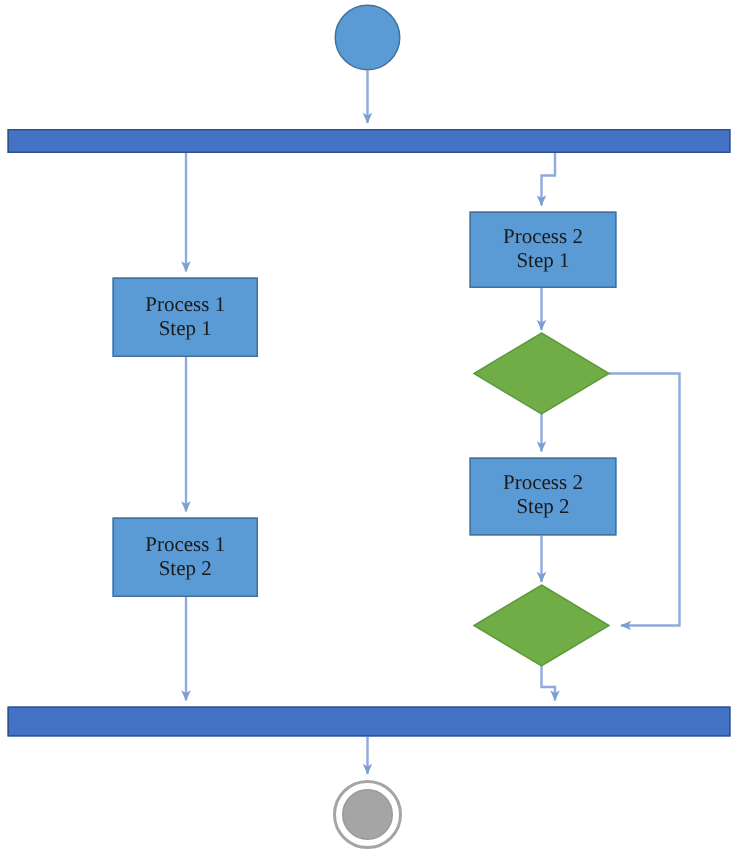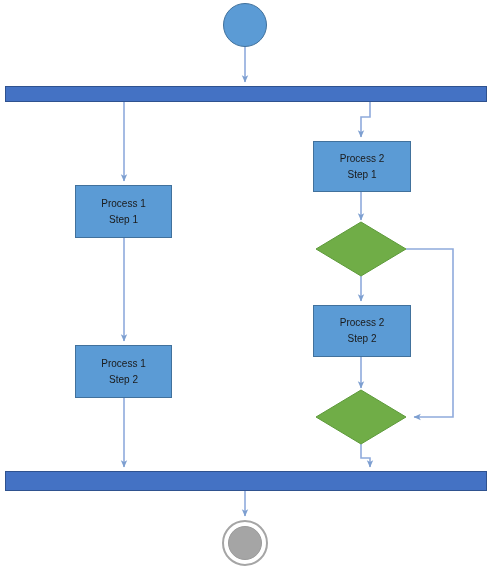--- a/index.html
+++ b/index.html
@@ -26,22 +26,22 @@
     height: 571px;
     overflow: visible;
   }
   .node-label {
     position: absolute;
     display: flex;
     flex-direction: column;
     align-items: center;
     justify-content: center;
     text-align: center;
-    font-family: Liberation Sans, sans-serif;
-    font-size: 10px;
+    font-family: Liberation Serif, serif;
+    font-size: 14px;
     line-height: 16px;
     color: #1a1a1a;
     pointer-events: none;
     white-space: nowrap;
   }
   .proc-box {
     position: absolute;
     box-sizing: border-box;
     background: #5b9bd5;
     border: 1px solid #41719c;

